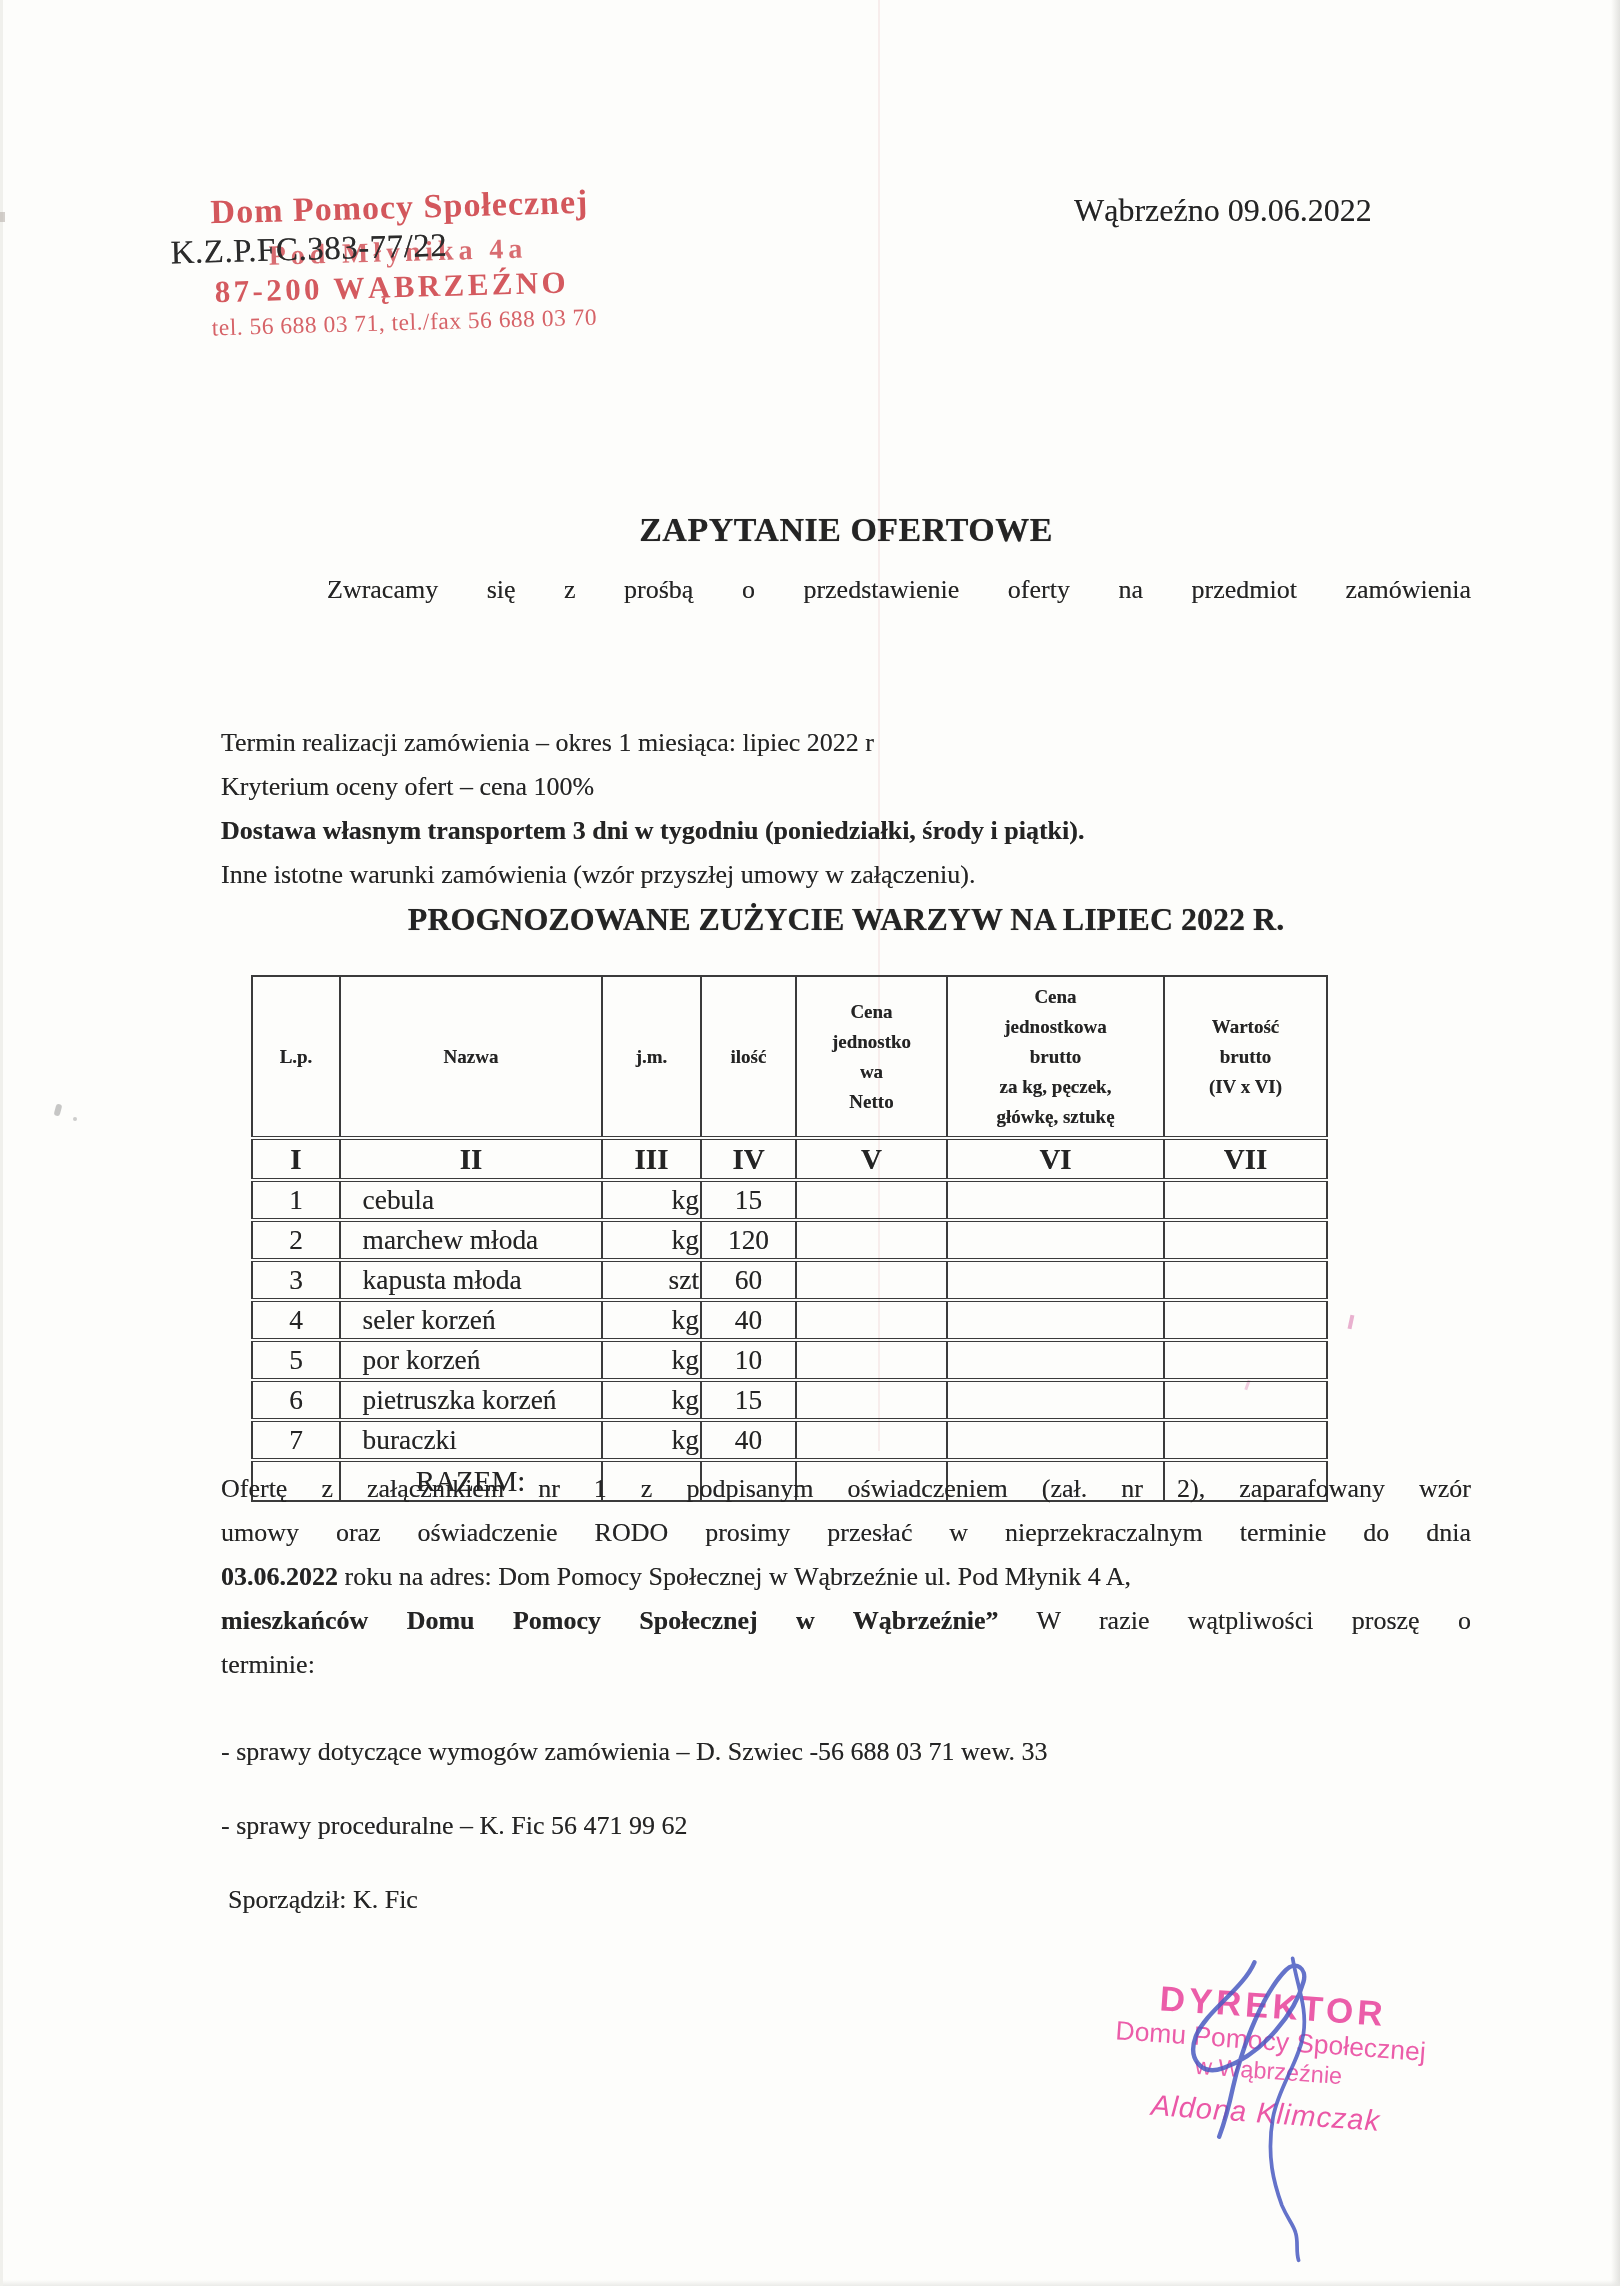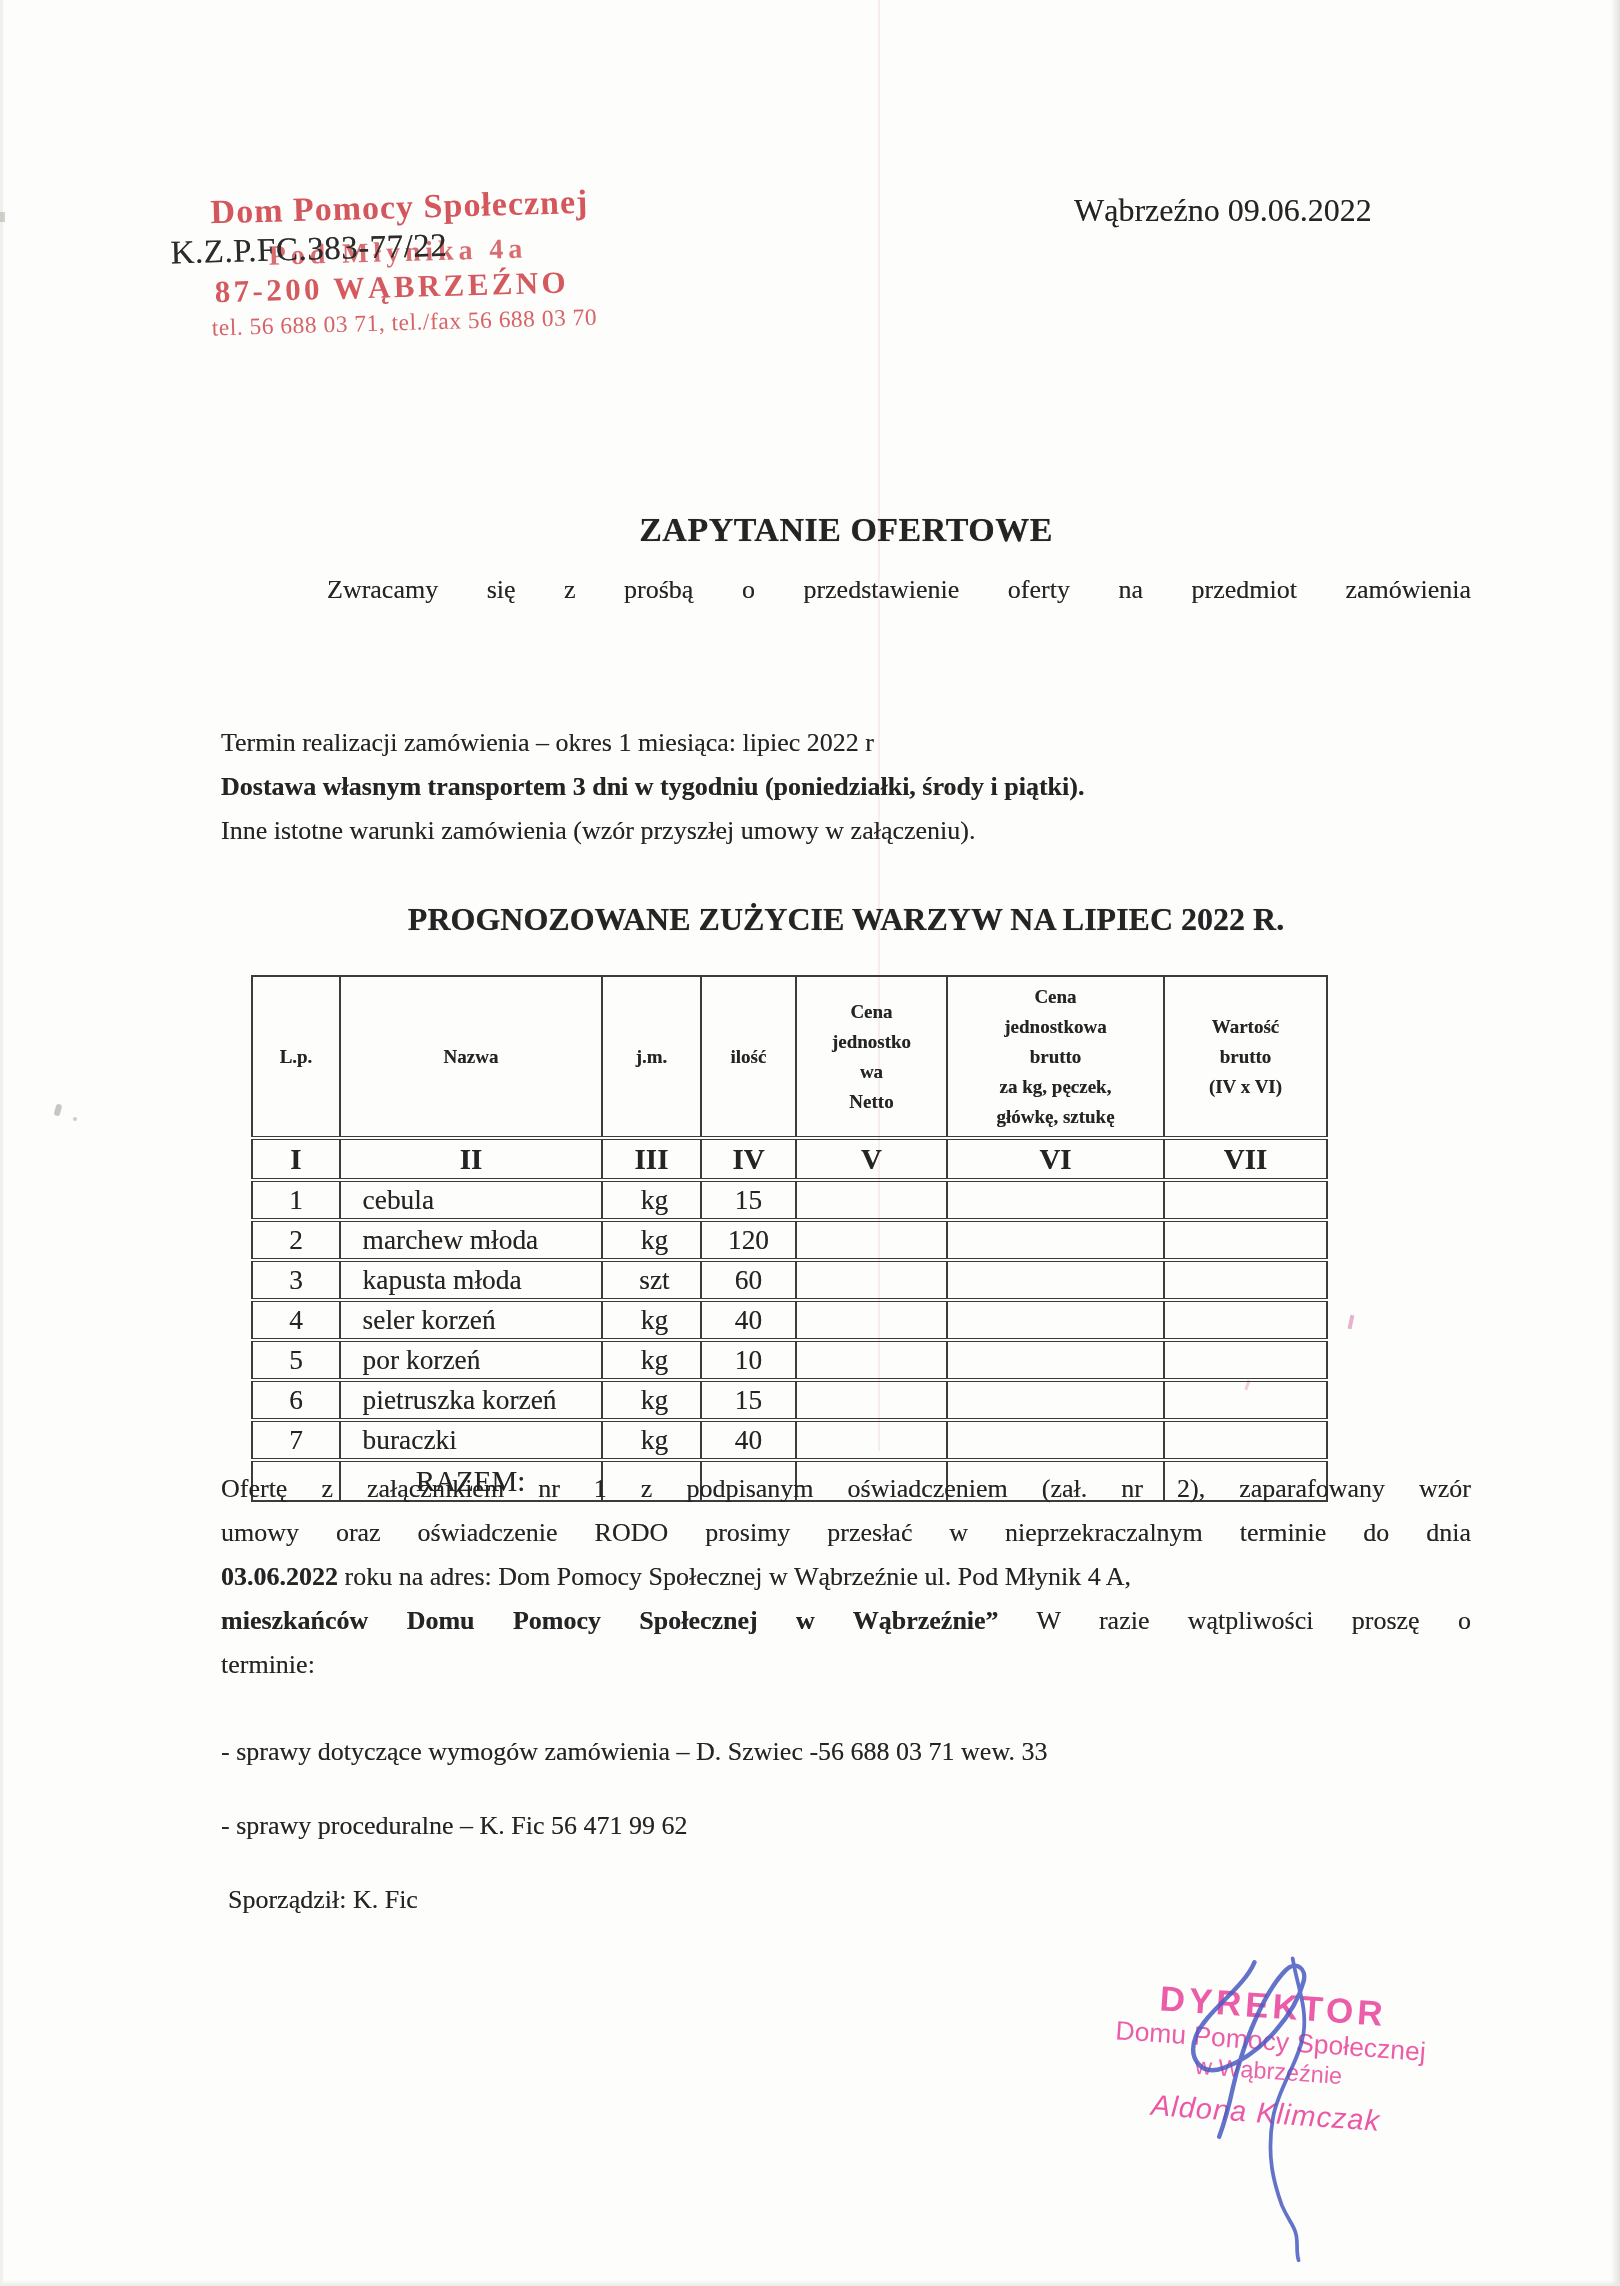--- a/index.html
+++ b/index.html
@@ -47,21 +47,21 @@
   table.veg td,table.veg th{border-left:2px solid #3b3b3b;border-right:2px solid #3b3b3b;
     font-family:"Liberation Serif","DejaVu Serif",serif;color:#242424;
     text-shadow:0 0 0.6px rgba(30,30,30,.45);overflow:hidden;}
   table.veg thead th{height:157px;font-size:19px;font-weight:700;line-height:30px;
     text-align:center;vertical-align:middle;white-space:pre-line;}
   table.veg tbody td{border-top:4.9px double #3b3b3b;}
   tr.roman td{height:36px;font-size:29px;font-weight:700;text-align:center;vertical-align:middle;}
   tr.datarow td{height:34px;font-size:27.4px;vertical-align:middle;}
   td.c-lp{text-align:center;}
   td.c-nazwa{text-align:left;padding-left:21.6px;}
-  td.c-jm{text-align:center;padding-left:7px;margin-left:40px;}
+  td.c-jm{text-align:right;padding-left:7px;margin-left:40px;}
   td.c-ilosc{text-align:center;}
   tr.razem td{height:36px;font-size:29px;vertical-align:middle;}
   tr.razem td.c-nazwa{text-align:center;padding-left:0;}
   
   .contact{position:absolute;left:221px;}
   
   .stamp-bottom{position:absolute;left:1106px;top:1986px;width:327px;transform:rotate(4deg);
     color:#e9479e;text-align:center;}
   .sb-dyrektor{font-size:35px;font-weight:700;letter-spacing:3.9px;font-family:"Liberation Sans","DejaVu Sans",sans-serif;opacity:.88;}
   .sb-line2{font-size:26.5px;font-family:"Liberation Sans","DejaVu Sans",sans-serif;margin-top:0px;opacity:.88;}
@@ -98,20 +98,21 @@
   <div class="place-date">Wąbrzeźno 09.06.2022</div>
 
   <div class="doc-title">ZAPYTANIE OFERTOWE</div>
 
   <div class="block" style="top:568px;">
     <div class="textline jl indent">Zwracamy się z prośbą o przedstawienie oferty na przedmiot zamówienia</div>
   </div>
 
   <div class="block" style="top:721px;">
     <div class="textline nowrap">Termin realizacji zamówienia – okres 1 miesiąca: lipiec 2022 r</div>
+    <div class="textline nowrap">Kryterium oceny ofert – cena 100%</div>
     <div class="textline nowrap b">Dostawa własnym transportem 3 dni w tygodniu (poniedziałki, środy i piątki).</div>
     <div class="textline nowrap">Inne istotne warunki zamówienia (wzór przyszłej umowy w załączeniu).</div>
   </div>
 
   <div class="table-caption">PROGNOZOWANE ZUŻYCIE WARZYW NA LIPIEC 2022 R.</div>
 
   <table class="veg">
     <colgroup>
       <col style="width:88px">
         <col style="width:262px">

